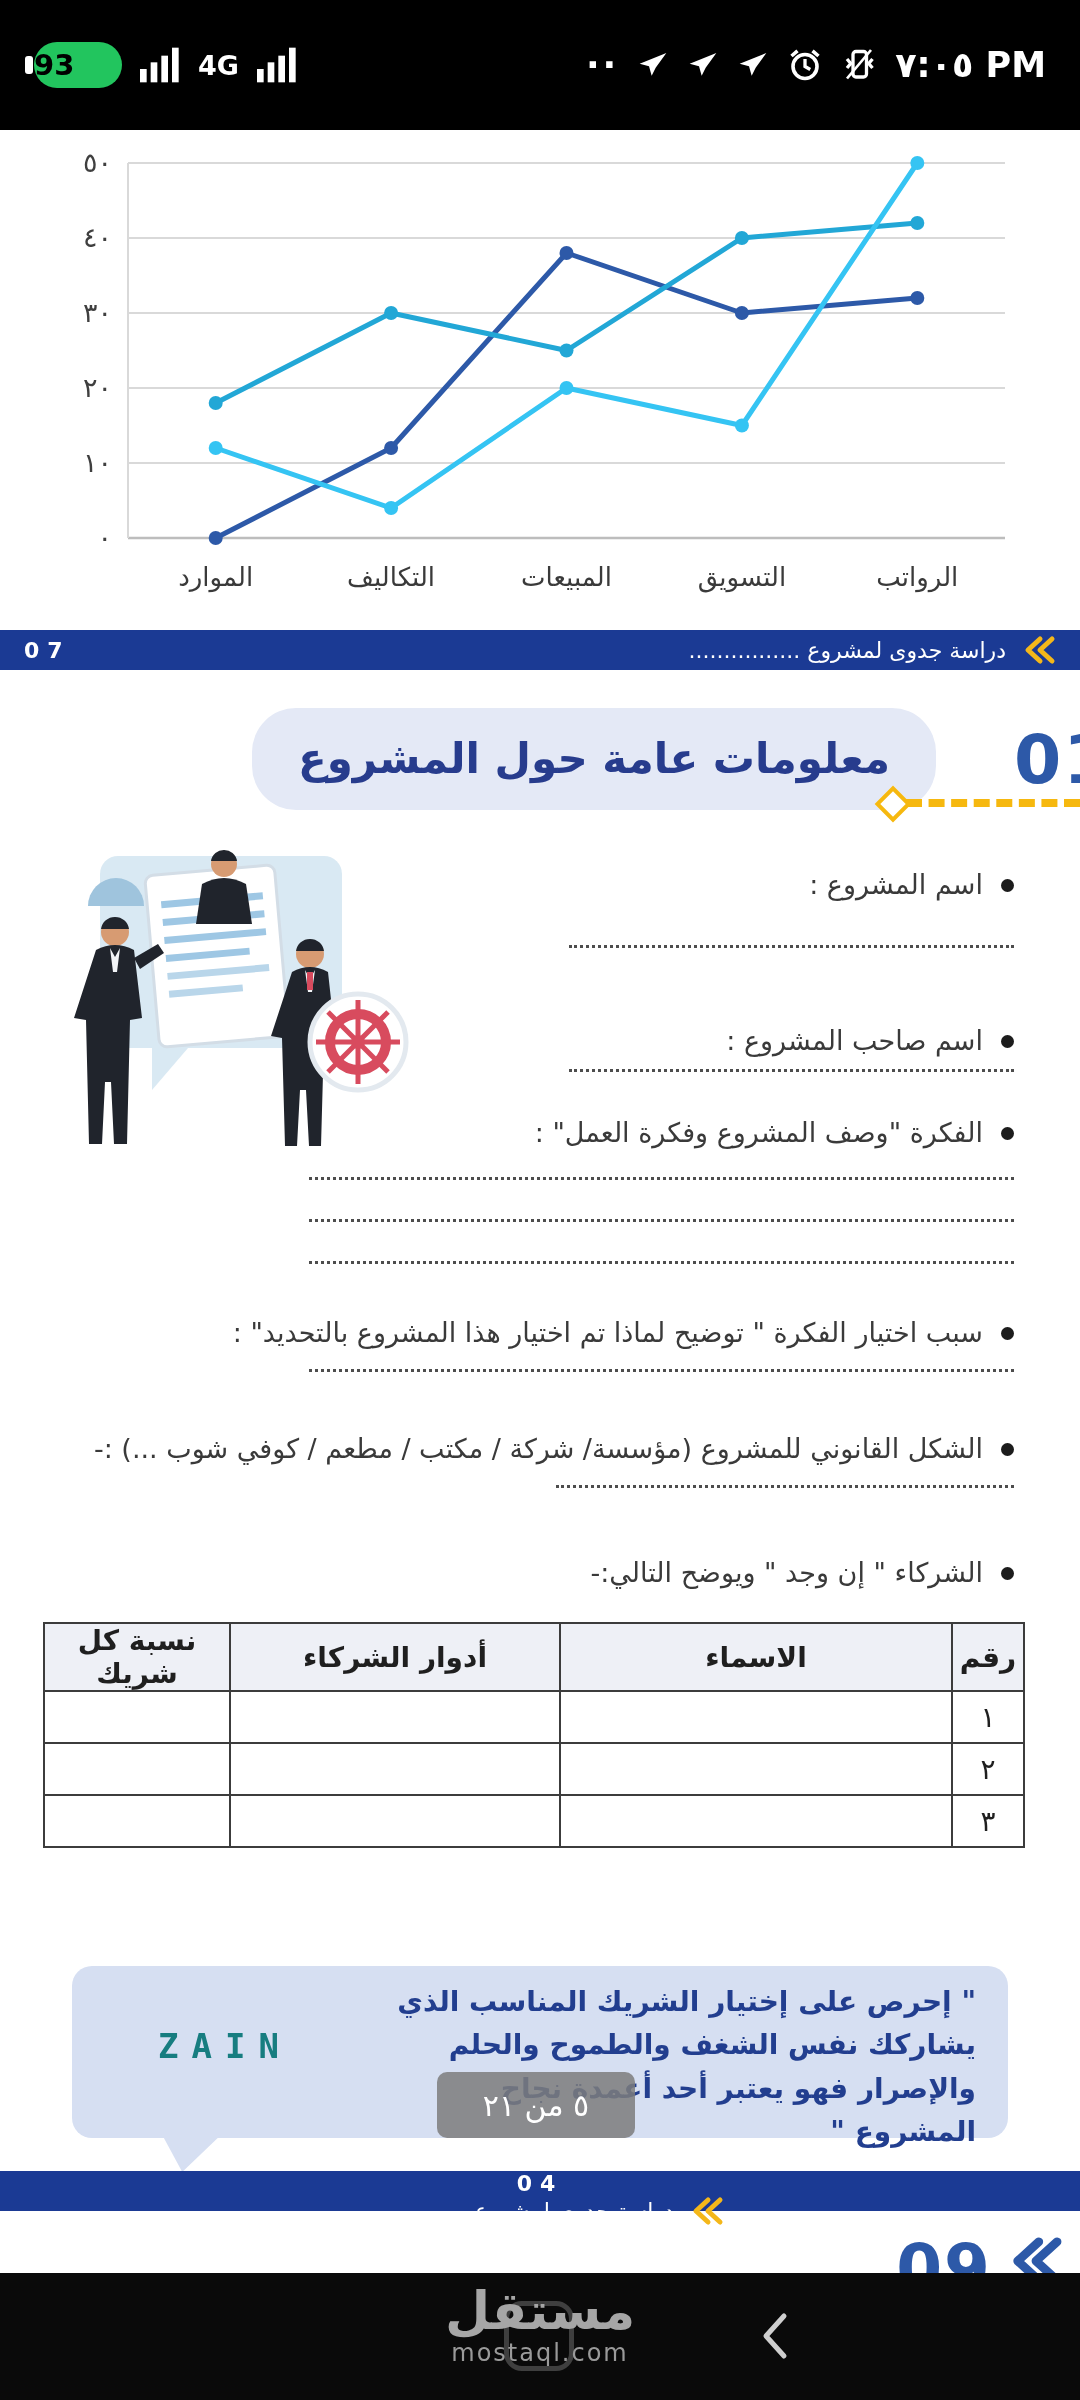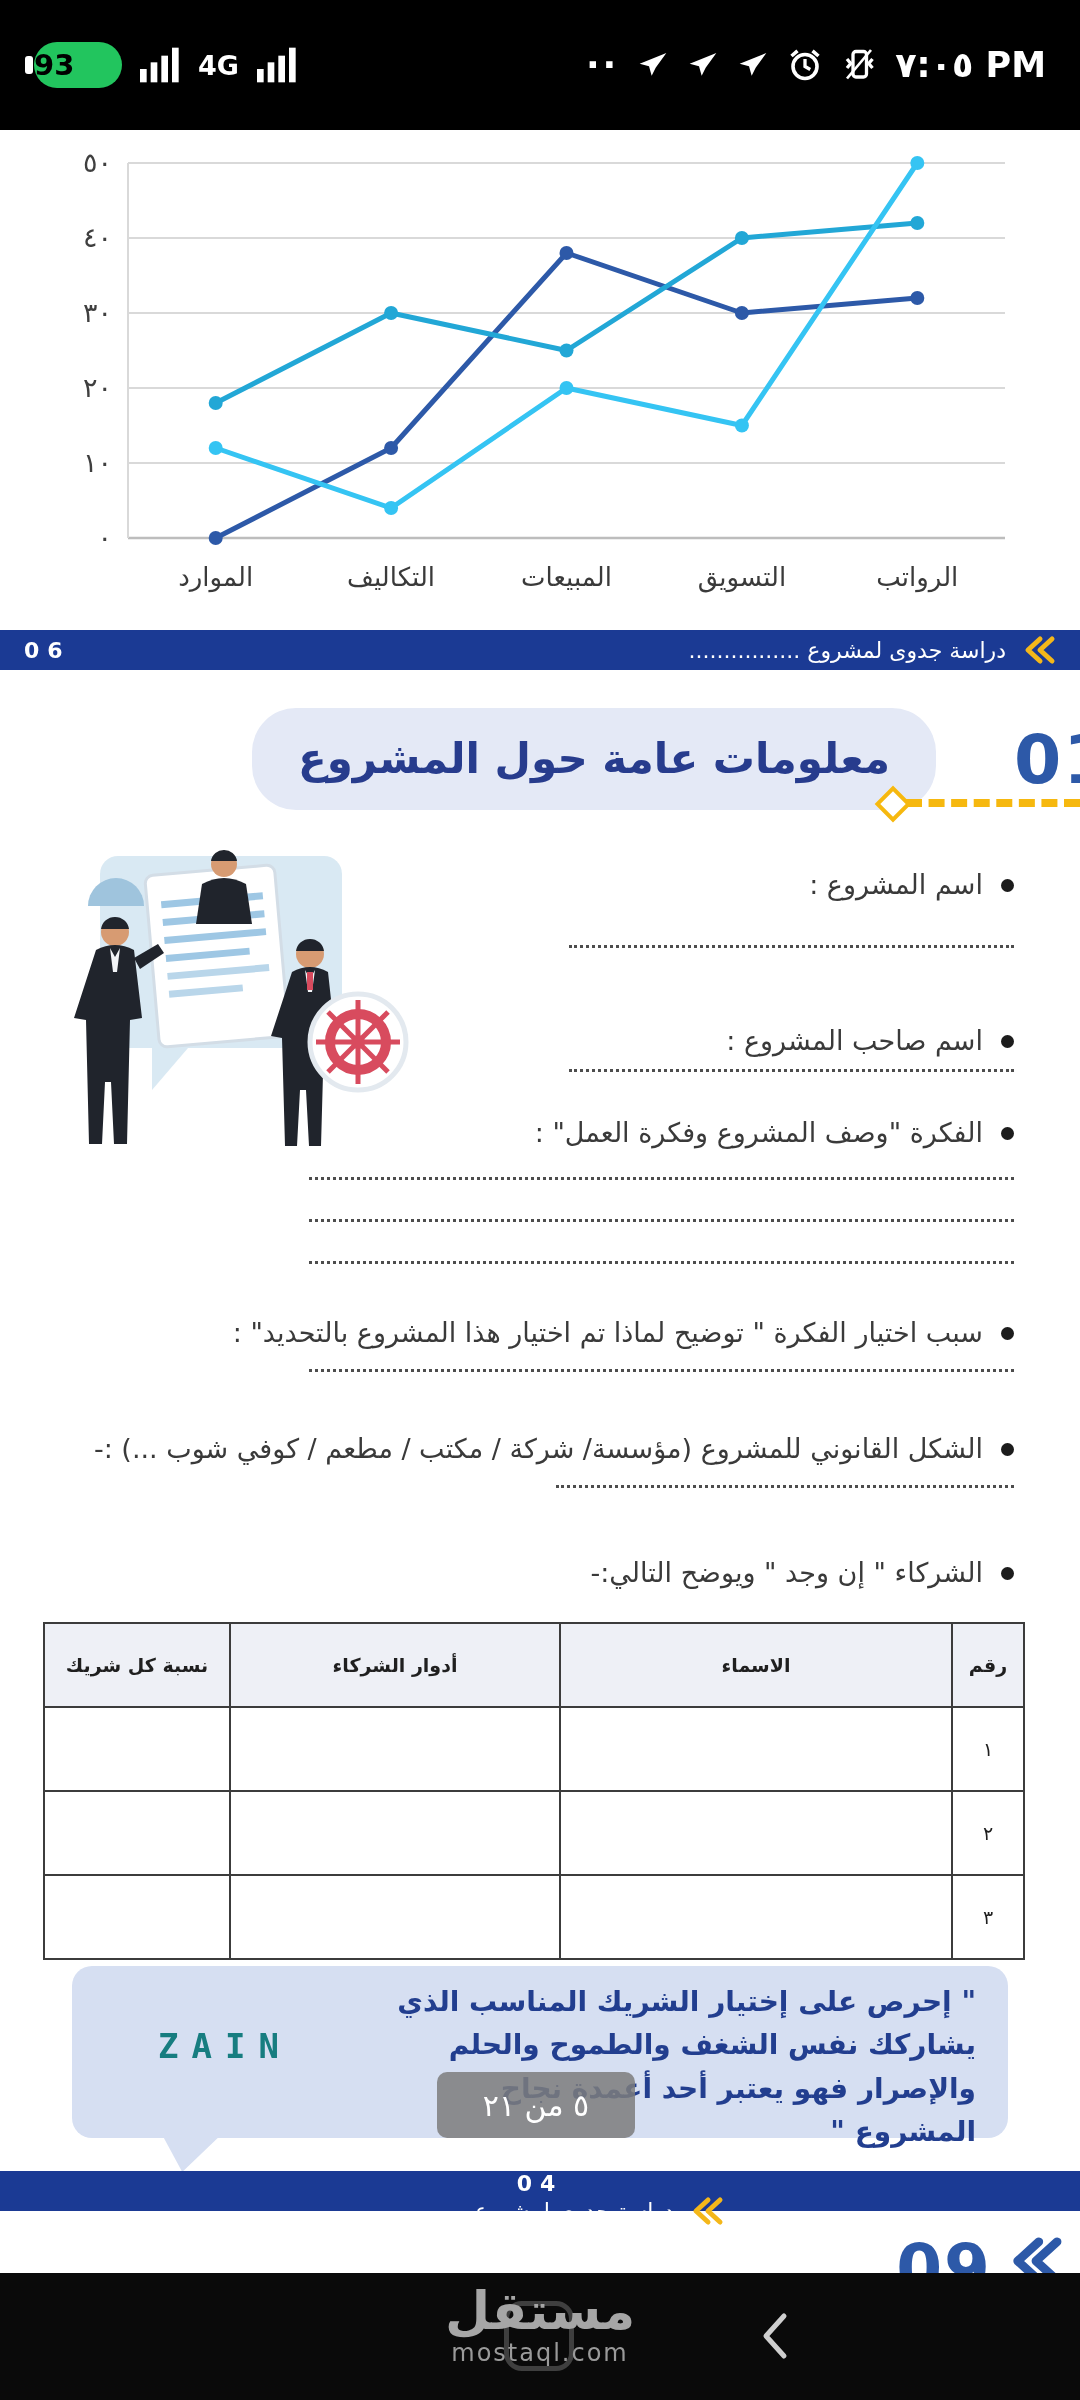--- a/index.html
+++ b/index.html
@@ -44,22 +44,22 @@
 
   
   .bullet{position:absolute;right:66px;display:flex;direction:rtl;align-items:flex-start;gap:18px;}
   .bullet-dot{width:13px;height:13px;border-radius:50%;background:#1c1c1c;margin-top:11px;flex:none;}
   .bullet-text{font-size:27px;color:#3a3a3a;white-space:nowrap;line-height:1.25;}
   .dotline{position:absolute;right:66px;height:1px;border-bottom:3.5px dotted #4d4d4d;}
 
   
   .partners-table{position:absolute;left:43px;top:1622px;width:980px;border-collapse:collapse;
     direction:rtl;table-layout:fixed;}
-  .partners-table th,.partners-table td{border:2.5px solid #3c3c3c;height:50px;font-size:19px;
-    color:#1f1f1f;text-align:center;padding:16px 6px;}
+  .partners-table th,.partners-table td{border:2.5px solid #3c3c3c;height:50px;font-size:28px;
+    color:#1f1f1f;text-align:center;padding:0 6px;}
   .partners-table th{background:#eef0f6;font-weight:bold;}
   .partners-table td{background:#fff;}
 
   
   .bubble{position:absolute;left:72px;top:1966px;width:936px;height:172px;background:#d6dff2;border-radius:20px;}
   .bubble-tail{position:absolute;left:152px;top:2132px;width:72px;height:40px;background:#d6dff2;
     clip-path:polygon(12% 0,100% 0,42% 100%);}
   .quote-text{position:absolute;right:32px;top:14px;width:586px;font-size:28px;font-weight:bold;
     color:#223e8f;direction:rtl;text-align:right;line-height:1.55;}
   .zain{position:absolute;left:86px;top:60px;font-family:"DejaVu Sans Mono",monospace;font-size:34px;
@@ -175,21 +175,21 @@
       <circle cx="867.3" cy="85.00000000000001" r="7" fill="#22a7d6"></circle>
       <polyline points="165.7,310 341.1,370 516.5,250 691.9,287.5 867.3,25" fill="none" stroke="#35c4f3" stroke-width="5" stroke-linejoin="round" stroke-linecap="round"></polyline>
       <circle cx="165.7" cy="310" r="7" fill="#35c4f3"></circle>
       <circle cx="341.1" cy="370" r="7" fill="#35c4f3"></circle>
       <circle cx="516.5" cy="250" r="7" fill="#35c4f3"></circle>
       <circle cx="691.9" cy="287.5" r="7" fill="#35c4f3"></circle>
       <circle cx="867.3" cy="25" r="7" fill="#35c4f3"></circle>
     </svg>
 
   <div class="footer-bar" style="top:630px;">
-    <span class="footer-page">06</span>
+    <span class="footer-page">07</span>
     <div class="footer-right">
       <span class="footer-title">دراسة جدوى لمشروع ................</span>
       <svg width="38" height="30" viewBox="0 0 38 30">
         <path d="M22 4 L10 15 L22 26" fill="none" stroke="#f4b71a" stroke-width="5" stroke-linecap="round" stroke-linejoin="round"></path>
         <path d="M34 4 L22 15 L34 26" fill="none" stroke="#f4b71a" stroke-width="5" stroke-linecap="round" stroke-linejoin="round"></path>
       </svg>
     </div>
   </div>
 
   <div class="section-header">

